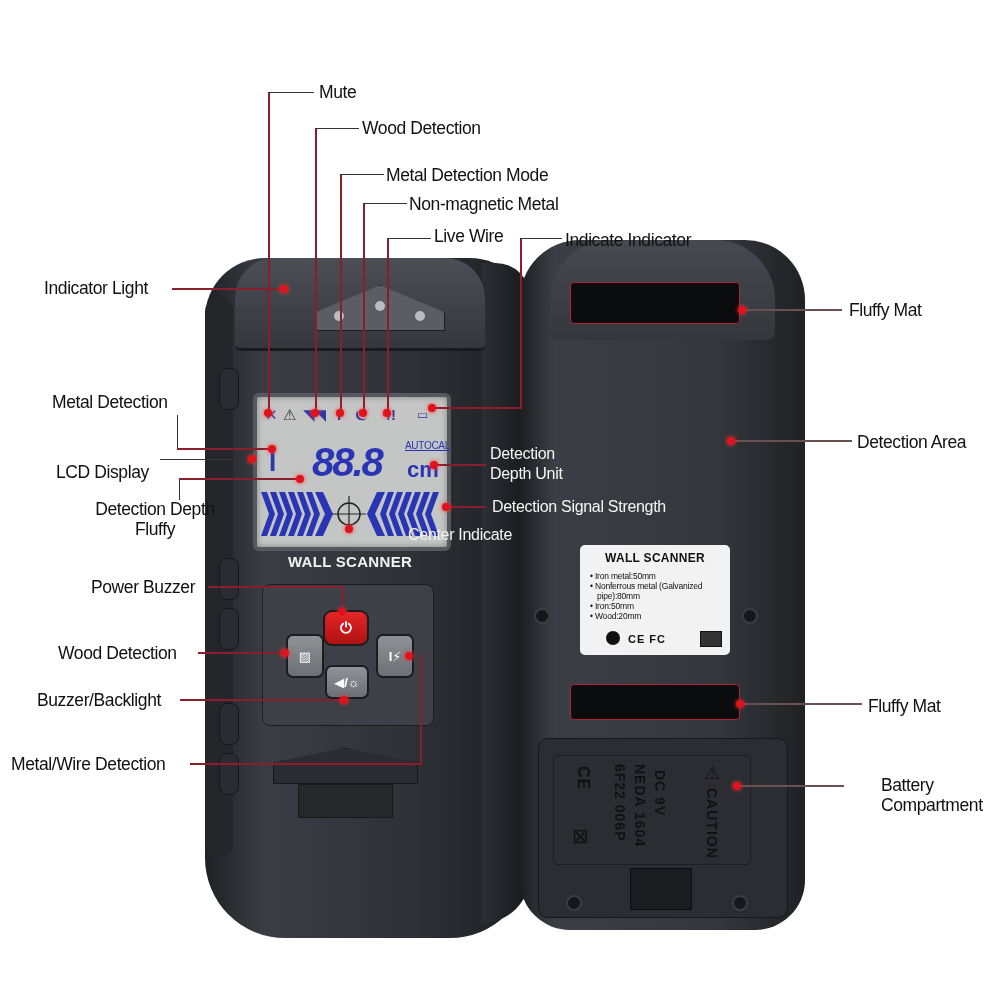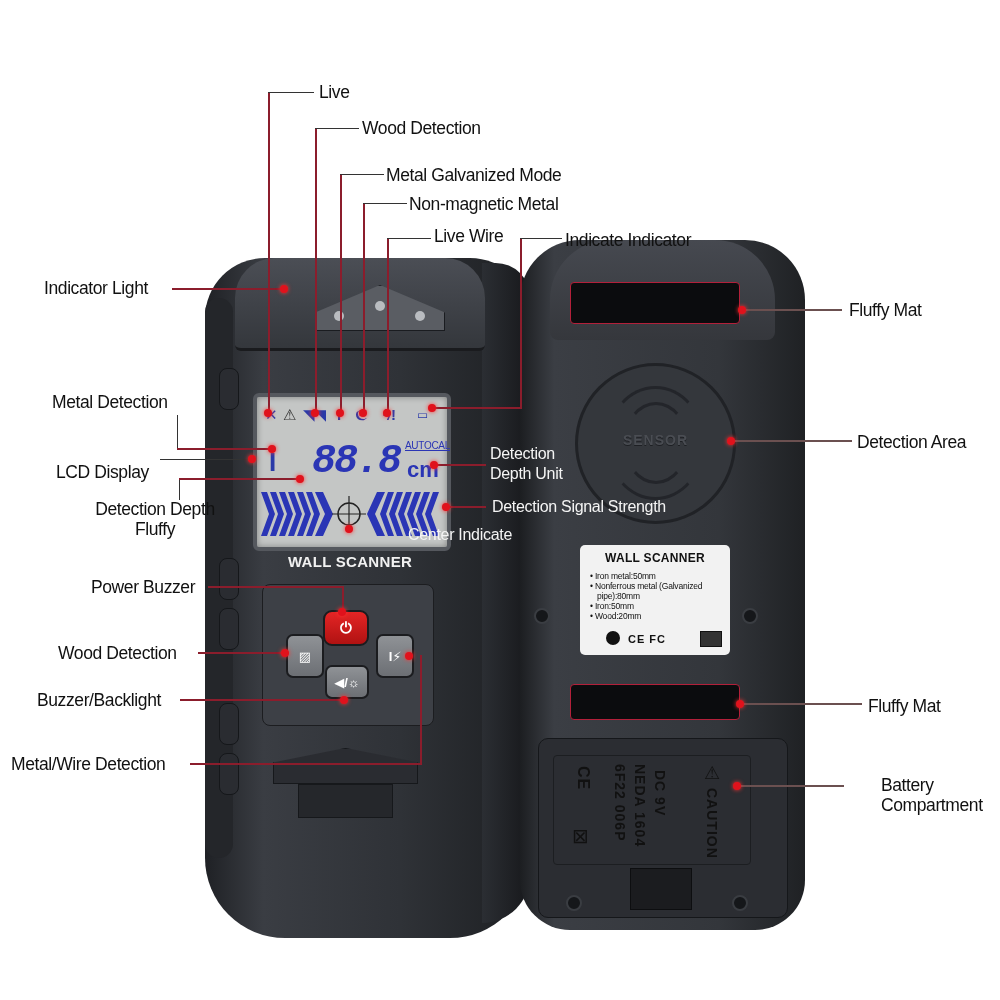--- a/index.html
+++ b/index.html
@@ -19,21 +19,21 @@
   #front { left:205px; top:258px; width:325px; height:680px; border-radius:60px 60px 80px 80px; }
   #front .side-l { position:absolute; left:0; top:40px; width:28px; height:560px; background:#24262a; border-radius:14px; }
   #front .grip { position:absolute; left:14px; width:18px; height:40px; background:#2a2c31; border-radius:8px; border:1px solid #15171a; }
   #front .right-rail { position:absolute; right:0; top:5px; width:48px; height:660px; background:linear-gradient(90deg,#2b2e33,#17181b); border-radius:0 50px 70px 0; }
   #front .topcap { position:absolute; left:30px; top:0; width:250px; height:90px; background:linear-gradient(180deg,#4b4e55,#34373c); border-radius:40px 40px 6px 6px; border-bottom:3px solid #1a1b1e; }
   #indicator { position:absolute; left:80px; top:27px; width:128px; height:44px; background:#5a5d63; border:1px solid #1a1c20;
                clip-path:polygon(0 60%, 50% 0, 100% 60%, 100% 100%, 0 100%); }
   .led { position:absolute; width:10px; height:10px; border-radius:50%; background:#b9bcc0; }
   #lcd { position:absolute; left:48px; top:135px; width:190px; height:150px; background:#c4c6c5; border:4px solid #55585e; border-radius:6px; box-shadow: inset 0 0 6px rgba(0,0,0,0.35); }
   .lcd-ico { position:absolute; color:#2a3aa8; font-weight:bold; font-size:15px; line-height:16px; }
-  #depth { position:absolute; left:55px; top:44px; font-family:Liberation Mono, monospace; font-size:40px; font-weight:bold; color:#2a35b5; letter-spacing:-2px; line-height:42px; font-style:italic; }
+  #depth { position:absolute; left:55px; top:44px; font-family:Liberation Sans, sans-serif; font-size:40px; font-weight:bold; color:#2a35b5; letter-spacing:-2px; line-height:42px; font-style:italic; }
   #unit { position:absolute; left:150px; top:60px; font-size:22px; font-weight:bold; color:#2a35b5; }
   #autocal { position:absolute; left:148px; top:43px; font-size:10px; color:#2a35b5; text-decoration:underline; letter-spacing:-0.3px; }
   .chev { position:absolute; top:95px; height:44px; }
   #brand { position:absolute; left:60px; top:295px; width:170px; text-align:center; color:#f1f1f1; font-weight:bold; font-size:15px; letter-spacing:0.3px; }
   #keypad { position:absolute; left:57px; top:326px; width:170px; height:140px; background:#3d4046; border:1px solid #1c1d20; border-radius:8px; }
   .key { position:absolute; width:34px; height:40px; background:linear-gradient(180deg,#8f9296,#6c6f74); border:2px solid #1b1c1f; border-radius:7px; color:#fff; font-size:13px; display:flex; align-items:center; justify-content:center; font-weight:bold; }
   #k-power { left:60px; top:25px; width:42px; height:32px; background:linear-gradient(180deg,#e52525,#b01212); border-radius:9px; font-size:15px; }
   #k-sound { left:62px; top:80px; width:40px; height:30px; }
   #k-wood { left:23px; top:49px; }
   #k-metal { left:113px; top:49px; }
@@ -127,25 +127,20 @@
 
   <div id="clip">
     <div class="c1"></div>
     <div class="c2"></div>
   </div>
 </div>
 
 <div id="back" class="device">
   <div class="topcap"></div>
   <div class="mat" style="left:50px;top:42px;width:168px;height:40px"></div>
-  <div id="sensor">
-    <div class="ring" style="left:28px;top:20px;width:93px;height:108px"></div>
-    <div class="ring" style="left:45px;top:36px;width:60px;height:76px"></div>
-    <div id="sensor-txt">SENSOR</div>
-  </div>
   <div class="screw" style="left:14px;top:368px"></div>
   <div class="screw" style="left:222px;top:368px"></div>
   <div id="spec">
     <div id="spec-title">WALL SCANNER</div>
     <div class="spec-line" style="top:26px">• <span>Iron metal:50mm</span></div>
     <div class="spec-line" style="top:36px">• <span>Nonferrous metal (Galvanized</span></div>
     <div class="spec-line" style="top:46px;left:17px"><span>pipe):80mm</span></div>
     <div class="spec-line" style="top:56px">• <span>Iron:50mm</span></div>
     <div class="spec-line" style="top:66px">• <span>Wood:20mm</span></div>
     <div id="spec-marks">CE FC</div>
@@ -218,23 +213,23 @@
 
 <div class="ln" style="left:742px;top:309px;width:100px;height:2px;background:#6b5050"></div>
 <div class="dot" style="left:738px;top:306px"></div>
 <div class="ln" style="left:732px;top:440px;width:120px;height:2px;background:#6b5050"></div>
 <div class="dot" style="left:727px;top:437px"></div>
 <div class="ln" style="left:740px;top:703px;width:122px;height:2px;background:#6b5050"></div>
 <div class="dot" style="left:736px;top:700px"></div>
 <div class="ln" style="left:736px;top:785px;width:108px;height:2px;background:#6b5050"></div>
 <div class="dot" style="left:733px;top:782px"></div>
 
-<div class="label" style="left:319px;top:82px">Live</div>
+<div class="label" style="left:319px;top:82px">Mute</div>
 <div class="label" style="left:362px;top:118px">Wood Detection</div>
-<div class="label" style="left:386px;top:165px">Metal Galvanized Mode</div>
+<div class="label" style="left:386px;top:165px">Metal Detection Mode</div>
 <div class="label" style="left:409px;top:194px">Non-magnetic Metal</div>
 <div class="label" style="left:434px;top:226px">Live Wire</div>
 <div class="label" style="left:565px;top:230px">Indicate Indicator</div>
 
 <div class="label r" style="left:44px;top:278px">Indicator Light</div>
 <div class="label r" style="left:52px;top:392px">Metal Detection</div>
 <div class="label r" style="left:56px;top:462px">LCD Display</div>
 <div class="label ml" style="left:90px;top:499px;width:130px;text-align:center">Detection Depth Fluffy</div>
 <div class="label r" style="left:91px;top:577px">Power Buzzer</div>
 <div class="label r" style="left:58px;top:643px">Wood Detection</div>

